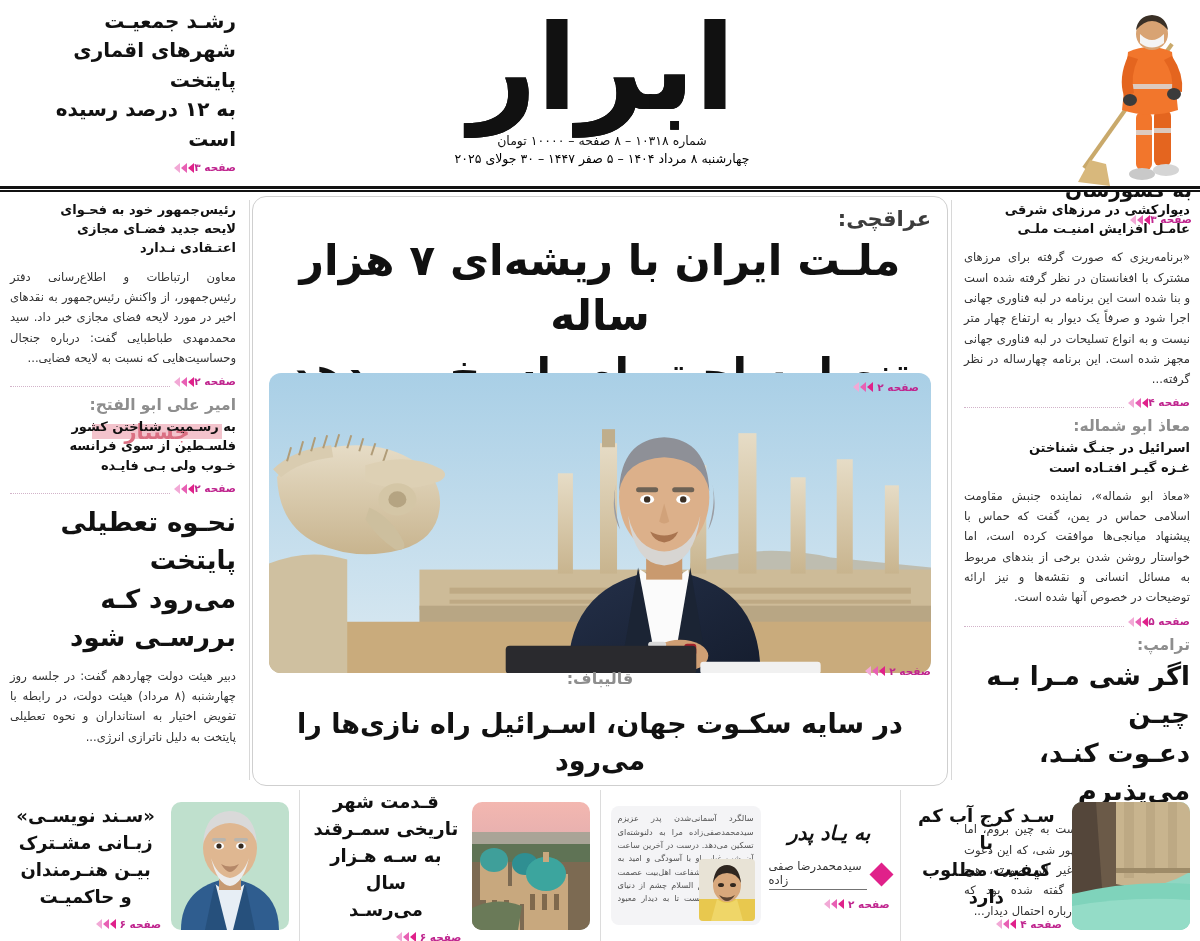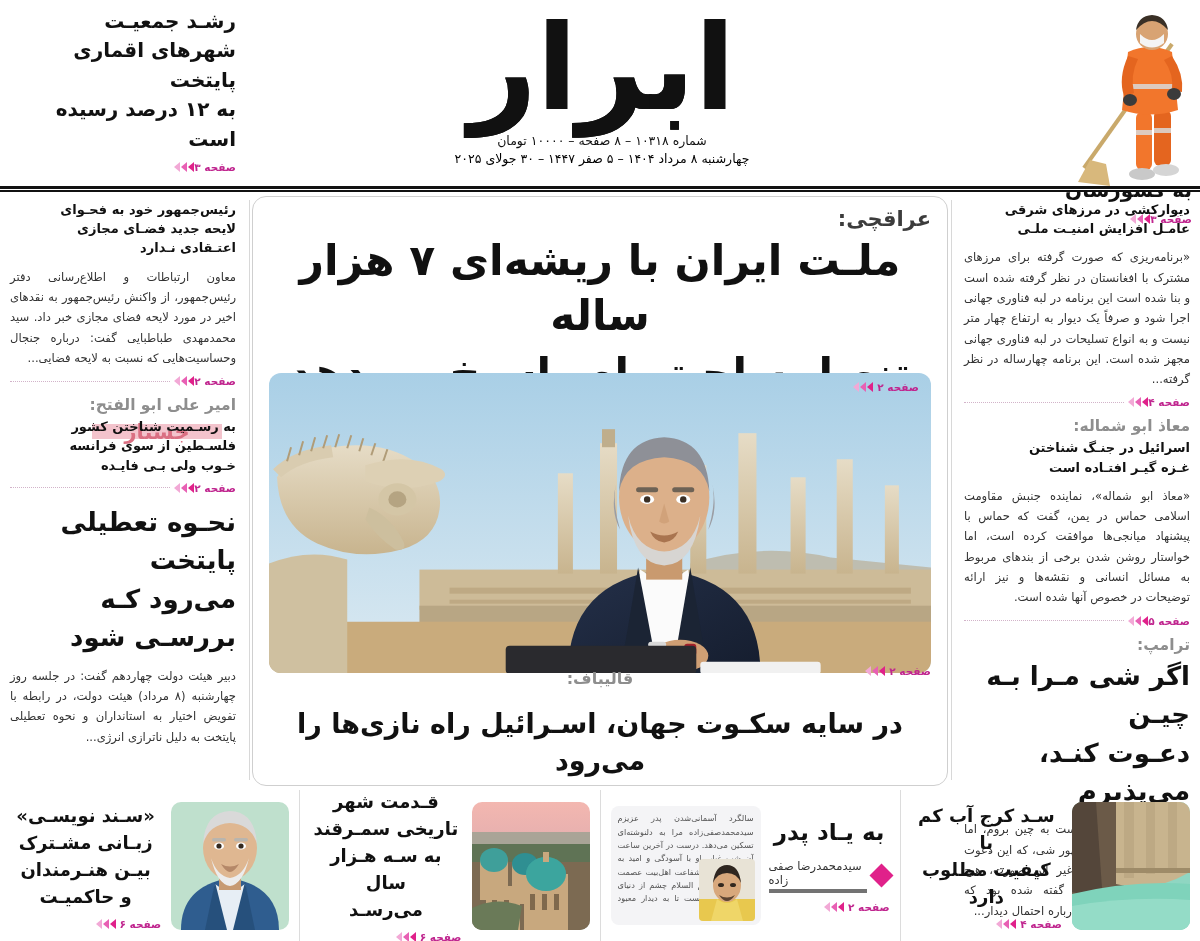--- a/index.html
+++ b/index.html
@@ -47,21 +47,21 @@
 
   .vline-l { position:absolute; right:950px; top:200px; width:1px; height:580px; background:#d8d8d8; }
   .vline-r { position:absolute; right:248px; top:200px; width:1px; height:580px; background:#d8d8d8; }
 
   .kicker { color:#8e8e8e; font-size:15.5px; font-weight:700; text-align:right; margin-bottom:3px; }
   .lede { font-size:11.6px; line-height:1.75; color:#333; text-align:justify;
           margin-top:9px; }
   .art { margin-bottom:9px; }
 
   
-  .pref { display:flex; align-items:center; margin-top:7px; direction:rtl; }
+  .pref { display:flex; align-items:flex-end; margin-top:7px; direction:rtl; }
   .pref .lbl { font-size:10.5px; color:#c0268f; font-weight:700; }
   .chev { display:inline-flex; gap:1px; }
   .chev i { display:block; width:0; height:0; border-top:5.5px solid transparent;
             border-bottom:5.5px solid transparent; border-right:6.5px solid #e0218a; }
   .chev i:nth-child(2){ border-right-color:#e860b4; }
   .chev i:nth-child(3){ border-right-color:#f2a9d6; }
   .pref .dots { flex:1; height:1px; border-top:1.6px dotted #d2b3c9; margin-right:4px; }
 
   
   .wm { position:absolute; right:14px; top:28px; width:130px; height:15px;
@@ -101,24 +101,24 @@
   .btext { flex:1; text-align:center; }
   .bhl { font-size:18px; font-weight:700; color:#111; line-height:1.5; }
   .bpref { display:flex; align-items:center; gap:4px; justify-content:flex-start;
            margin-top:8px; }
   .bpref .lbl { font-size:10.5px; color:#c0268f; font-weight:700; }
 
   
   .memo { display:flex; direction:rtl; gap:8px; align-items:stretch; width:100%; }
   .memo-left { flex:1; text-align:center; display:flex; flex-direction:column;
                justify-content:center; }
-  .memo-title { font-size:23px; font-weight:700; color:#111; letter-spacing:1px; }
+  .memo-title { font-size:20px; font-weight:700; color:#111; letter-spacing:1px;font-style:italic; }
   .memo-byline-row { display:flex; align-items:center; gap:6px; margin-top:14px;
                      direction:rtl; }
-  .memo-byline { font-size:11.5px; color:#333; border-bottom:4px solid #737373;
+  .memo-byline { font-size:11.5px; color:#333; border-bottom:1px solid #737373;
                  padding-bottom:2px; flex:1; text-align:left; }
   .diamond { width:17px; height:17px; background:#e0218a; transform:rotate(45deg);
              flex:0 0 auto; }
   .memo-right { width:150px; background:#f4f4f6; border-radius:8px; padding:6px 7px;
                 position:relative; overflow:hidden; }
   .memo-body { font-size:8.2px; line-height:1.62; color:#555; text-align:justify; }
   .memo-photo { position:absolute; right:6px; bottom:4px; width:56px; height:62px;
                 border-radius:4px; overflow:hidden; }
 </style>
 </head>

